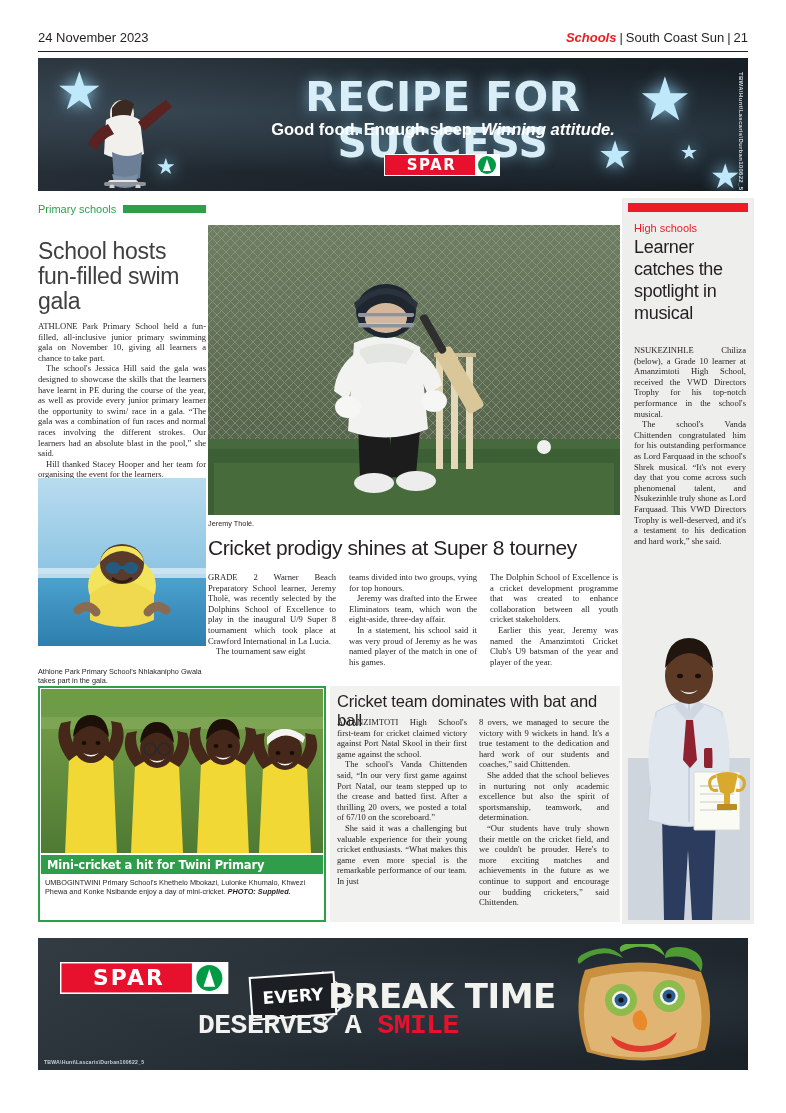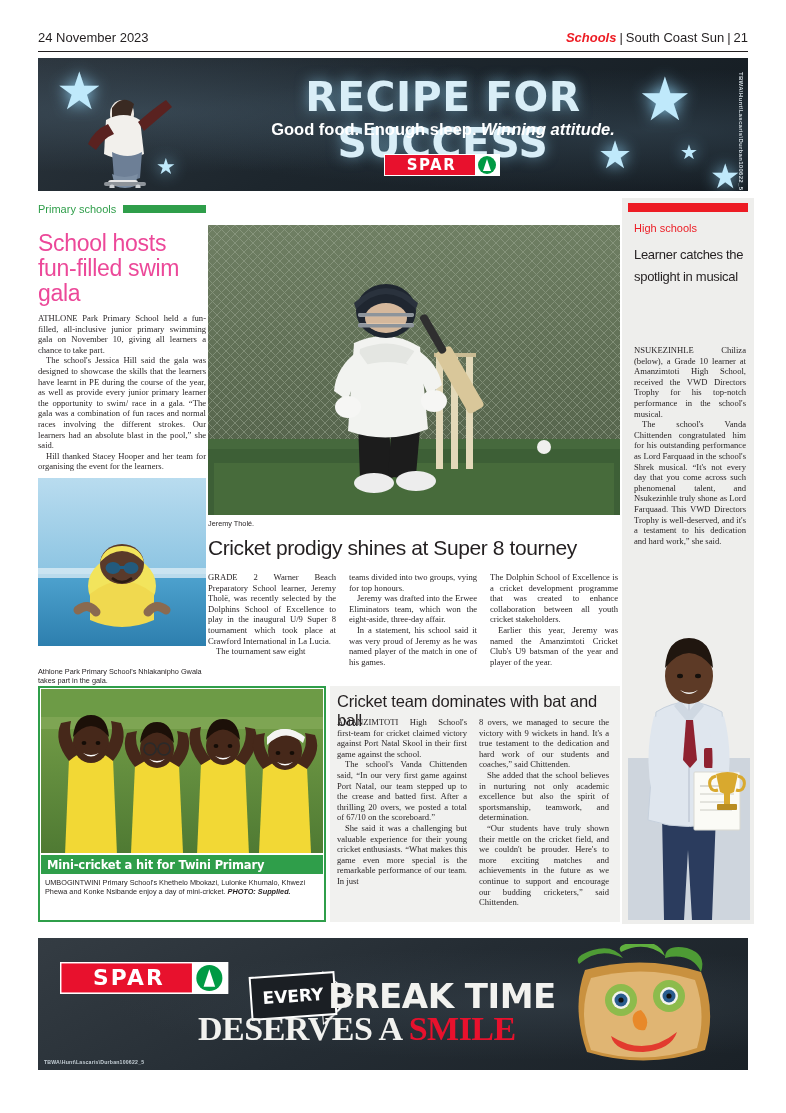--- a/index.html
+++ b/index.html
@@ -86,21 +86,21 @@
     font-family:"Liberation Sans", sans-serif; font-size:11px;
   }
   .sect-head .bar{ height:8px; flex:1; }
 
   
   .col-left{ position:absolute; left:38px; top:203px; width:168px; }
   .primary-label{ color:#2f9e4a; }
   .primary-bar{ background:#2f9e4a; }
   h1.head-left{
     font-family:"Liberation Sans", sans-serif; font-weight:normal;
-    font-size:23px; line-height:25px; color:#ec4899; margin-top:16px;
+    font-size:23px; line-height:25px; color:#404040; margin-top:24px;
     letter-spacing:-.3px;
   }
   .body-txt{
     font-family:"Liberation Serif", serif; font-size:8.6px; line-height:10.6px;
     color:#231f20; text-align:justify;
   }
   .body-txt p{ margin:0; text-indent:8px;}
   .body-txt p:first-child{ text-indent:0; }
 
   .photo{
@@ -128,23 +128,23 @@
     position:absolute; left:208px; top:572px; width:412px;
     display:flex; gap:13px;
   }
   .cricket-cols .c{ width:128px; }
   .hs-bar{ position:absolute; left:628px; top:203px; width:120px; height:9px; background:#ed1c24;}
   .hs-label{
     position:absolute; left:634px; top:222px;
     font-family:"Liberation Sans", sans-serif; font-size:11px; color:#ed1c24;
   }
   h2.head-right{
-    position:absolute; left:634px; top:244px; width:112px;
+    position:absolute; left:634px; top:236px; width:112px;
     font-family:"Liberation Sans", sans-serif; font-weight:normal;
-    font-size:13px; line-height:22px; color:#231f20; letter-spacing:-.3px;
+    font-size:18px; line-height:22px; color:#231f20; letter-spacing:-.3px;
   }
   .right-body{ position:absolute; left:634px; top:345px; width:112px; }
   .right-photo{
     position:absolute; left:628px; top:608px; width:122px; height:312px;
   }
   .rcol-bg{
     position:absolute; left:622px; top:198px; width:132px; height:726px;
     background:#eeeeec;
   }
 
@@ -192,21 +192,21 @@
     overflow:hidden;
   }
   .ad-bot .logo-wrap{ position:absolute; left:22px; top:24px; transform:scale(1.45); transform-origin:left top;}
   .ad-bot .l1{
     position:absolute; left:290px; top:38px;
     font-family:"DejaVu Sans", sans-serif; font-weight:bold; font-size:34px;
     color:#f2f2ef; letter-spacing:-.5px;
   }
   .ad-bot .l2{
     position:absolute; left:160px; top:72px;
-    font-family:Liberation Serif, serif; font-weight:bold; font-size:34px;
+    font-family:Liberation Mono, monospace; font-weight:bold; font-size:28px;
     color:#f2f2ef; letter-spacing:-.5px;
   }
   .ad-bot .l2 .red{ color:#e8112d; }
   .every-badge{
     position:absolute; left:212px; top:36px; width:86px; height:44px;
     background:#1b1f24; border:2.5px solid #ffffff;
     transform:rotate(-4deg);
     display:flex; align-items:center; justify-content:center;
     font-family:"DejaVu Sans", sans-serif; font-weight:bold; font-size:17px; color:#ffffff;
   }

